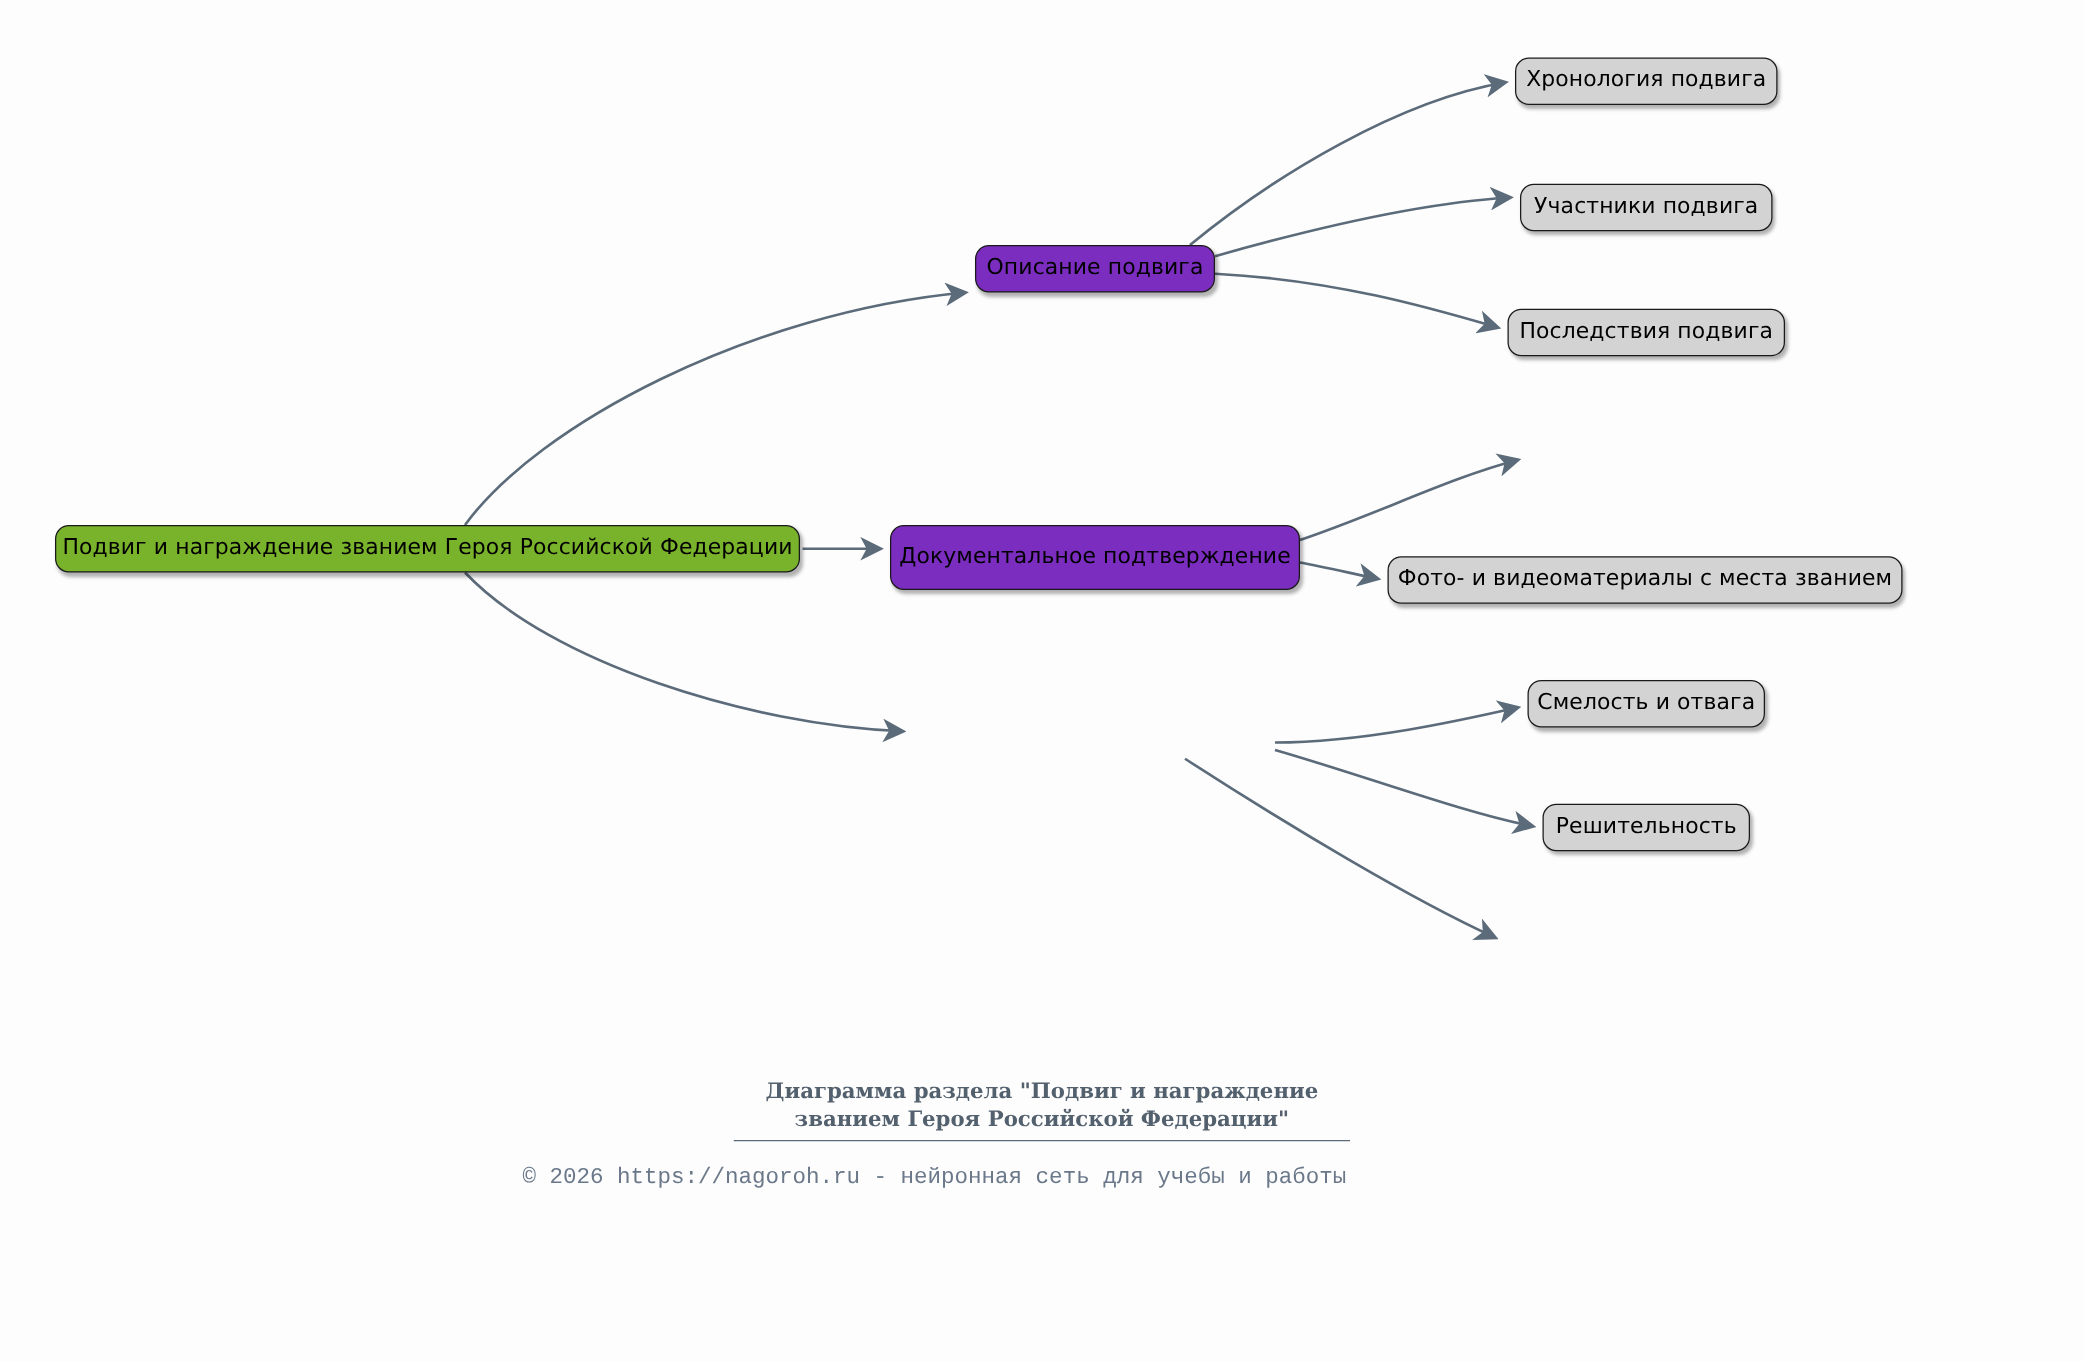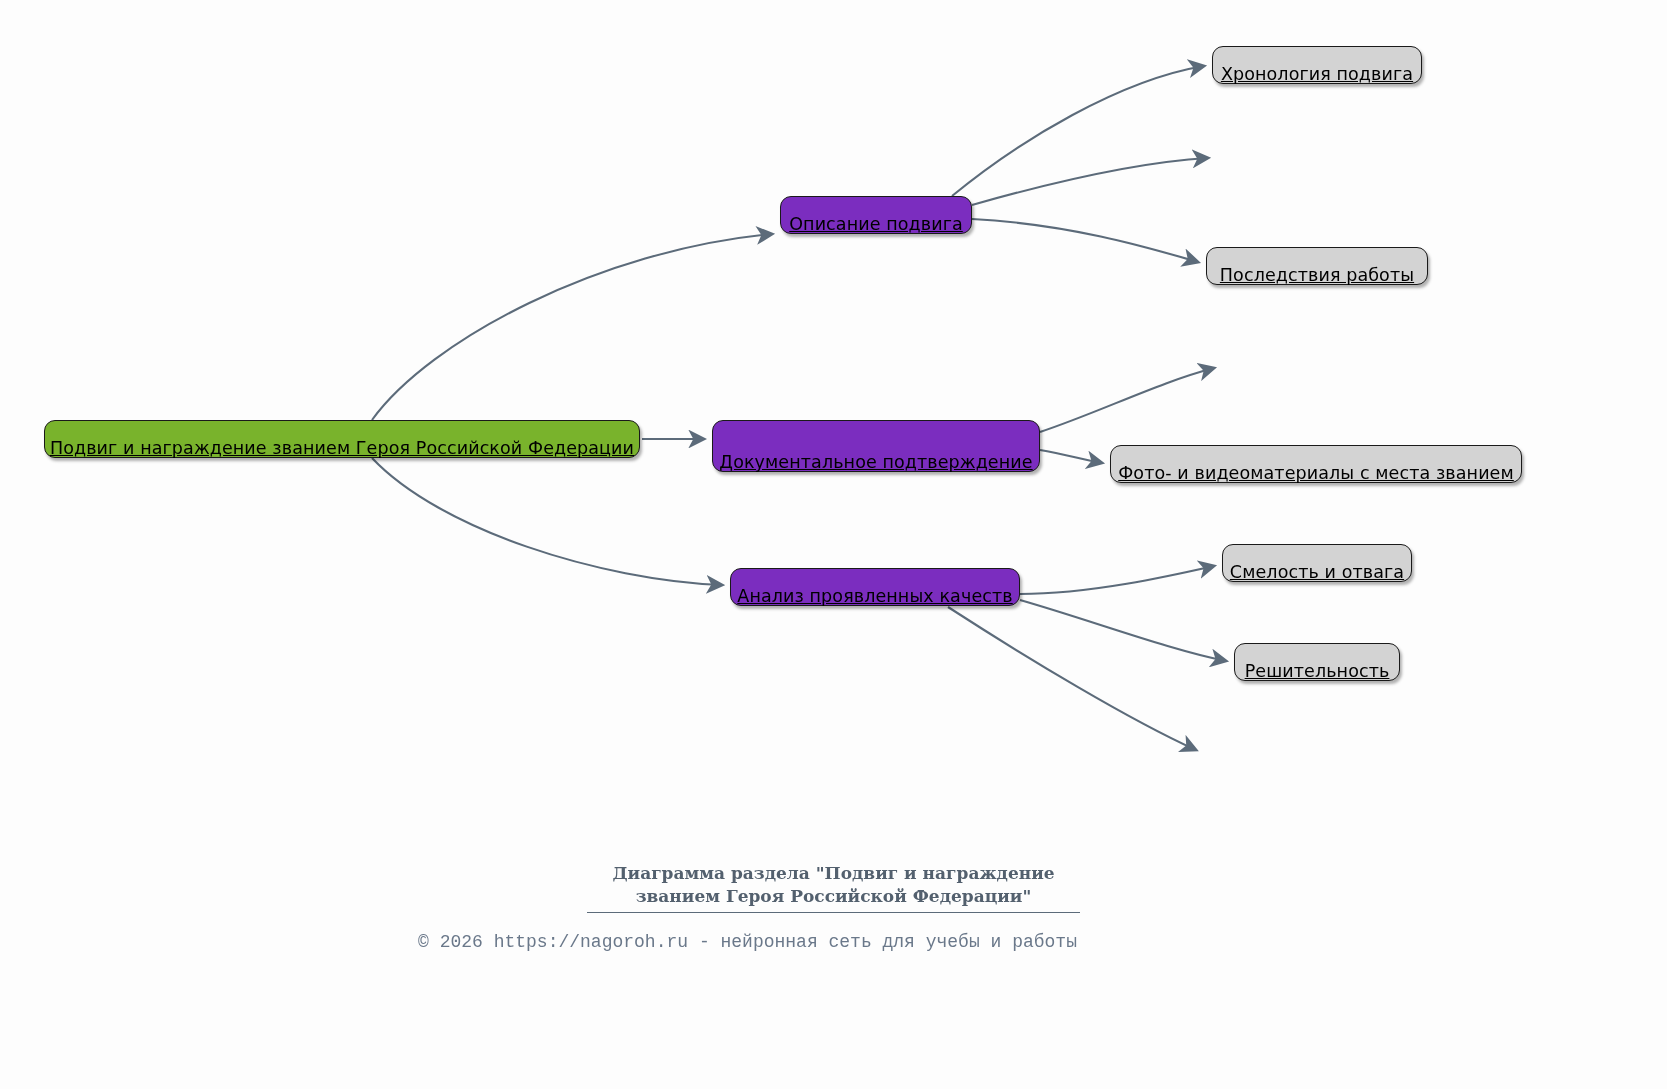--- a/index.html
+++ b/index.html
@@ -21,28 +21,27 @@
     left: 0;
     top: 0;
     width: 1667px;
     height: 1089px;
     pointer-events: none;
   }
   .node {
     position: absolute;
     box-sizing: border-box;
     display: flex;
-    align-items: flex-end;
+    align-items: center;
     justify-content: center;
     border-radius: 11px;
     border: 1.6px solid #1a1a1a;
     white-space: nowrap;
     line-height: 1;
     box-shadow: 2px 3px 3px rgba(0,0,0,0.30);
-    text-decoration: underline;
   }
   .node-label {
     display: block;
     font-size: 17.5px;
     letter-spacing: 0.1px;
   }
   .node.root {
     background: #79b32c;
     color: #000000;
   }
@@ -116,34 +115,34 @@
   <div class="node root" style="left:44px; top:420px; width:596px; height:38px;">
     <span class="node-label">Подвиг и награждение званием Героя Российской Федерации</span>
   </div>
 
   <div class="node branch" style="left:780px; top:196px; width:192px; height:38px;">
     <span class="node-label">Описание подвига</span>
   </div>
   <div class="node leaf" style="left:1212px; top:46px; width:210px; height:38px;">
     <span class="node-label">Хронология подвига</span>
   </div>
+  <div class="node leaf" style="left:1216px; top:147px; width:202px; height:38px;">
+    <span class="node-label">Участники подвига</span>
+  </div>
   <div class="node leaf" style="left:1206px; top:247px; width:222px; height:38px;">
-    <span class="node-label">Последствия работы</span>
+    <span class="node-label">Последствия подвига</span>
   </div>
 
   <div class="node branch" style="left:712px; top:420px; width:328px; height:52px;">
     <span class="node-label">Документальное подтверждение</span>
   </div>
   <div class="node leaf" style="left:1110px; top:445px; width:412px; height:38px;">
     <span class="node-label">Фото- и видеоматериалы с места званием</span>
   </div>
 
-  <div class="node branch" style="left:730px; top:568px; width:290px; height:38px;">
-    <span class="node-label">Анализ проявленных качеств</span>
-  </div>
   <div class="node leaf" style="left:1222px; top:544px; width:190px; height:38px;">
     <span class="node-label">Смелость и отвага</span>
   </div>
   <div class="node leaf" style="left:1234px; top:643px; width:166px; height:38px;">
     <span class="node-label">Решительность</span>
   </div>
 
   <div id="caption" style="top:862px;">
     <span class="cap-line">Диаграмма раздела "Подвиг и награждение</span>
     <span class="cap-line">званием Героя Российской Федерации"</span>

